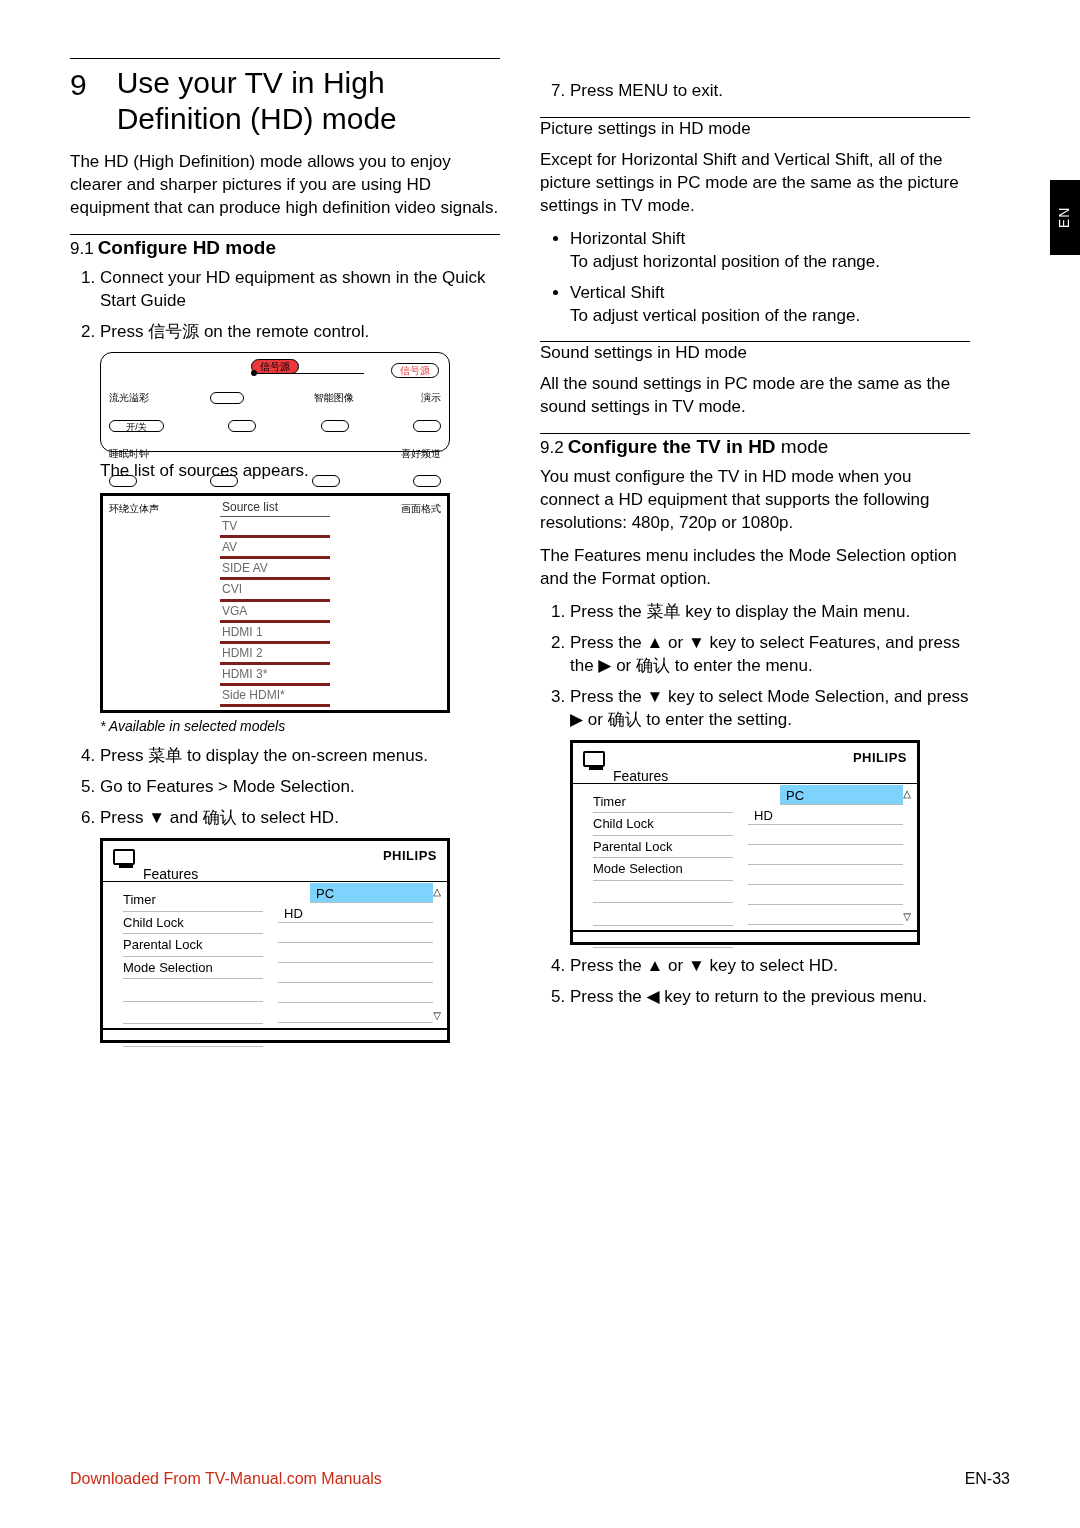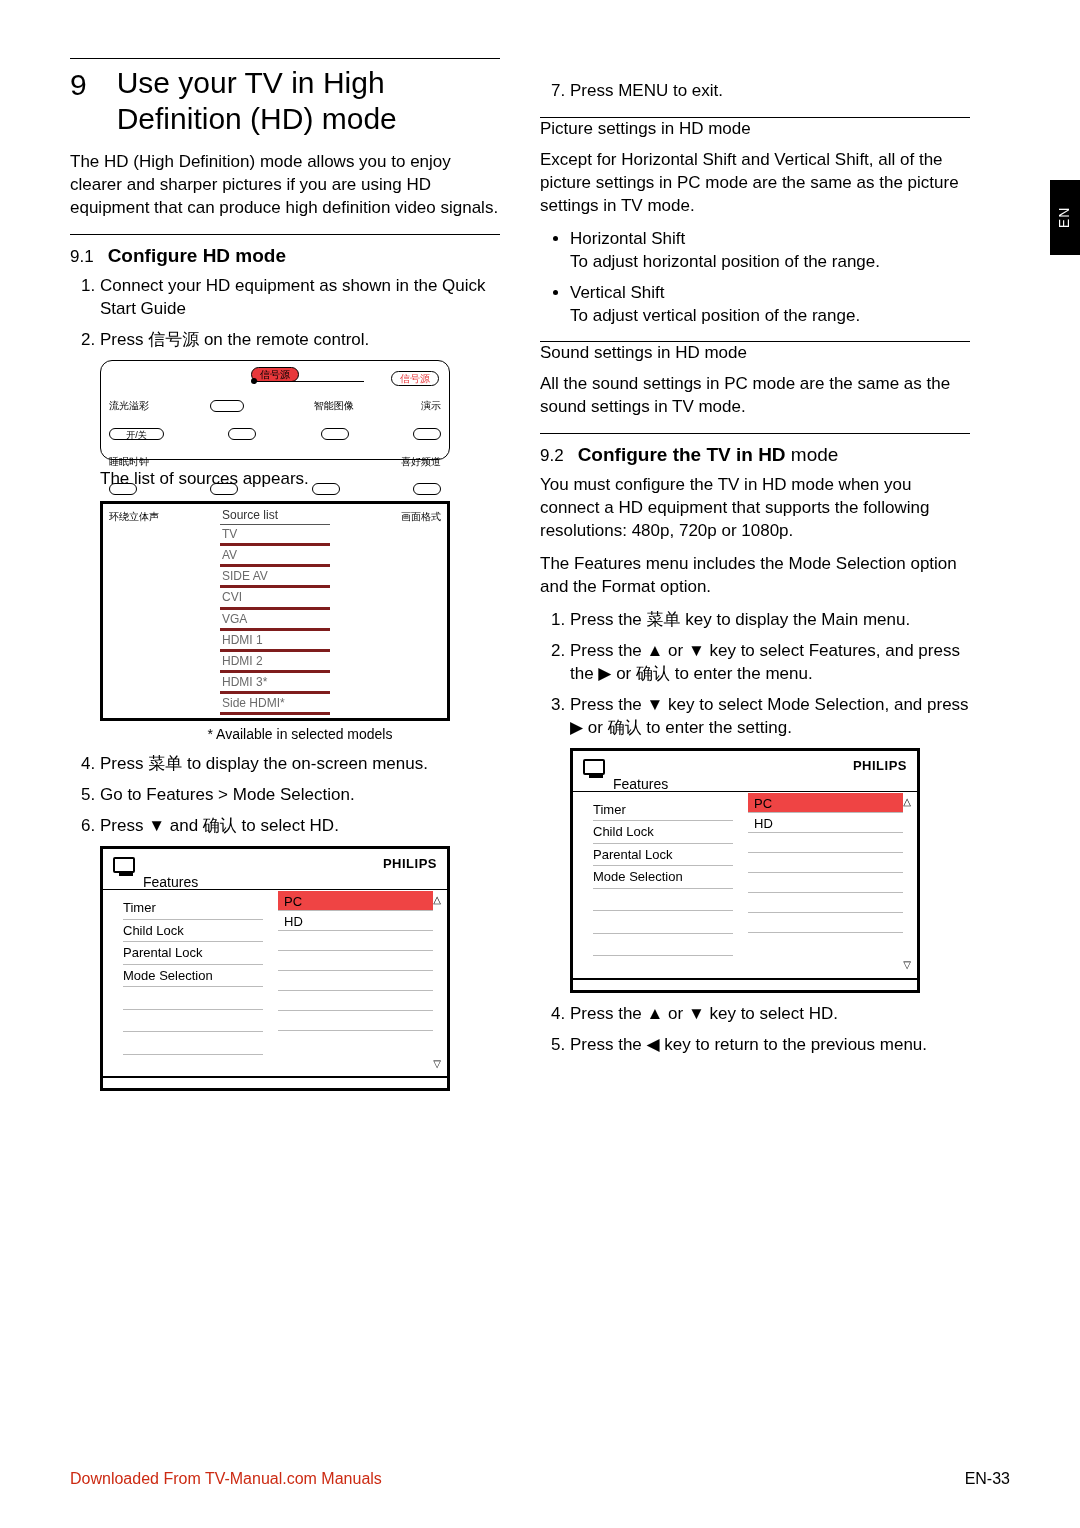--- a/index.html
+++ b/index.html
@@ -30,23 +30,23 @@
     margin-bottom: 14px;
   }
   .chapter .num { font-size: 30px; font-weight: 400; }
   .chapter .title { font-size: 30px; font-weight: 400; line-height: 1.2; }
 
   .body-text { font-size: 17px; margin-bottom: 10px; }
 
   .section-head {
     display: flex;
     align-items: baseline;
-    gap: 14px;
+    gap: 4px;
     border-top: 1px solid #000;
-    padding-top: 8px;
+    padding-top: 0;
     margin: 14px 0 6px 0;
   }
   .section-head .snum { font-size: 17px; font-weight: 400; }
   .section-head .stitle { font-size: 19px; font-weight: 700; }
   .section-head .stitle .light { font-weight: 400; }
 
   ol.steps { list-style: decimal; padding-left: 30px; font-size: 17px; }
   ol.steps > li { margin-bottom: 8px; }
   ul.bullets { list-style: disc; padding-left: 30px; font-size: 17px; }
   ul.bullets > li { margin-bottom: 8px; }
@@ -96,26 +96,26 @@
   }
   .source-list {
     width:110px;
   }
   .source-list .item {
     font-size:12px; border-bottom:3px solid #7f1d1d; color:#6a6a6a;
     padding:1px 2px;
   }
   .source-list .item:first-child { border-bottom:1px solid #555; color:#333; }
 
-  .note-italic { font-size: 14px; margin-left:30px; margin-top:4px; margin-bottom:10px;text-align:center; }
+  .note-italic { font-style: italic; font-size: 14px; margin-left:30px; margin-top:4px; margin-bottom:10px; }
 
   
   .osd {
     border:3px solid #000;
-    width:350px; height:245px;
+    width:350px; height:205px;
     margin:8px 0 4px 30px;
     background:#fff; position:relative;
     font-size:13px;
   }
   .osd-right { margin-left:0; }
   .osd .tv-icon {
     width:22px; height:16px; border:2px solid #000;
     position:absolute; left:10px; top:8px; border-radius:2px;
   }
   .osd .tv-icon::after {
@@ -136,21 +136,21 @@
     position:absolute; left:20px; top:48px; width:140px;
   }
   .osd .left-items .li { padding:2px 0; border-bottom:1px solid #bbb; }
   .osd .right-col {
     position:absolute; left:175px; top:42px; width:155px;
   }
   .osd .right-col .ri {
     padding:2px 6px; border-bottom:1px solid #bbb; height:20px;
   }
   .osd .right-col .ri.sel {
-    background:#ef4444; color:#000;
+    background:#7dd3fc; color:#000;margin-left:32px;
   }
   .osd .scroll-up {
     position:absolute; right:6px; top:44px; font-size:10px;
   }
   .osd .scroll-dn {
     position:absolute; right:6px; bottom:18px; font-size:10px;
   }
   .osd .footerbar {
     position:absolute; left:0; right:0; bottom:0; height:12px;
     border-top:2px solid #000; background:#fff;

